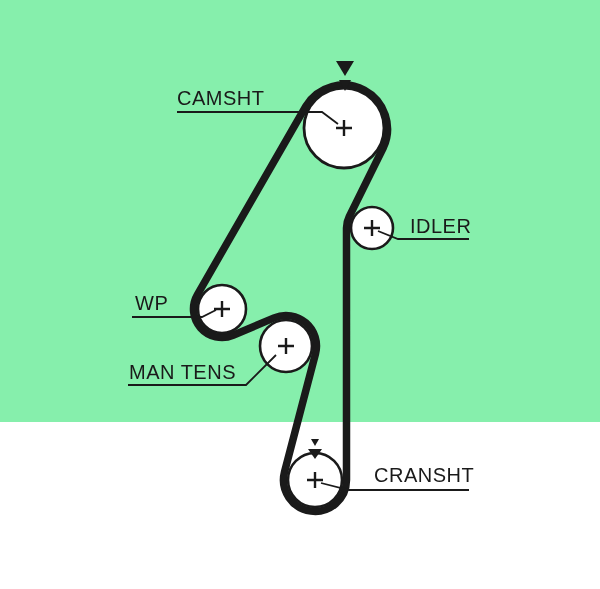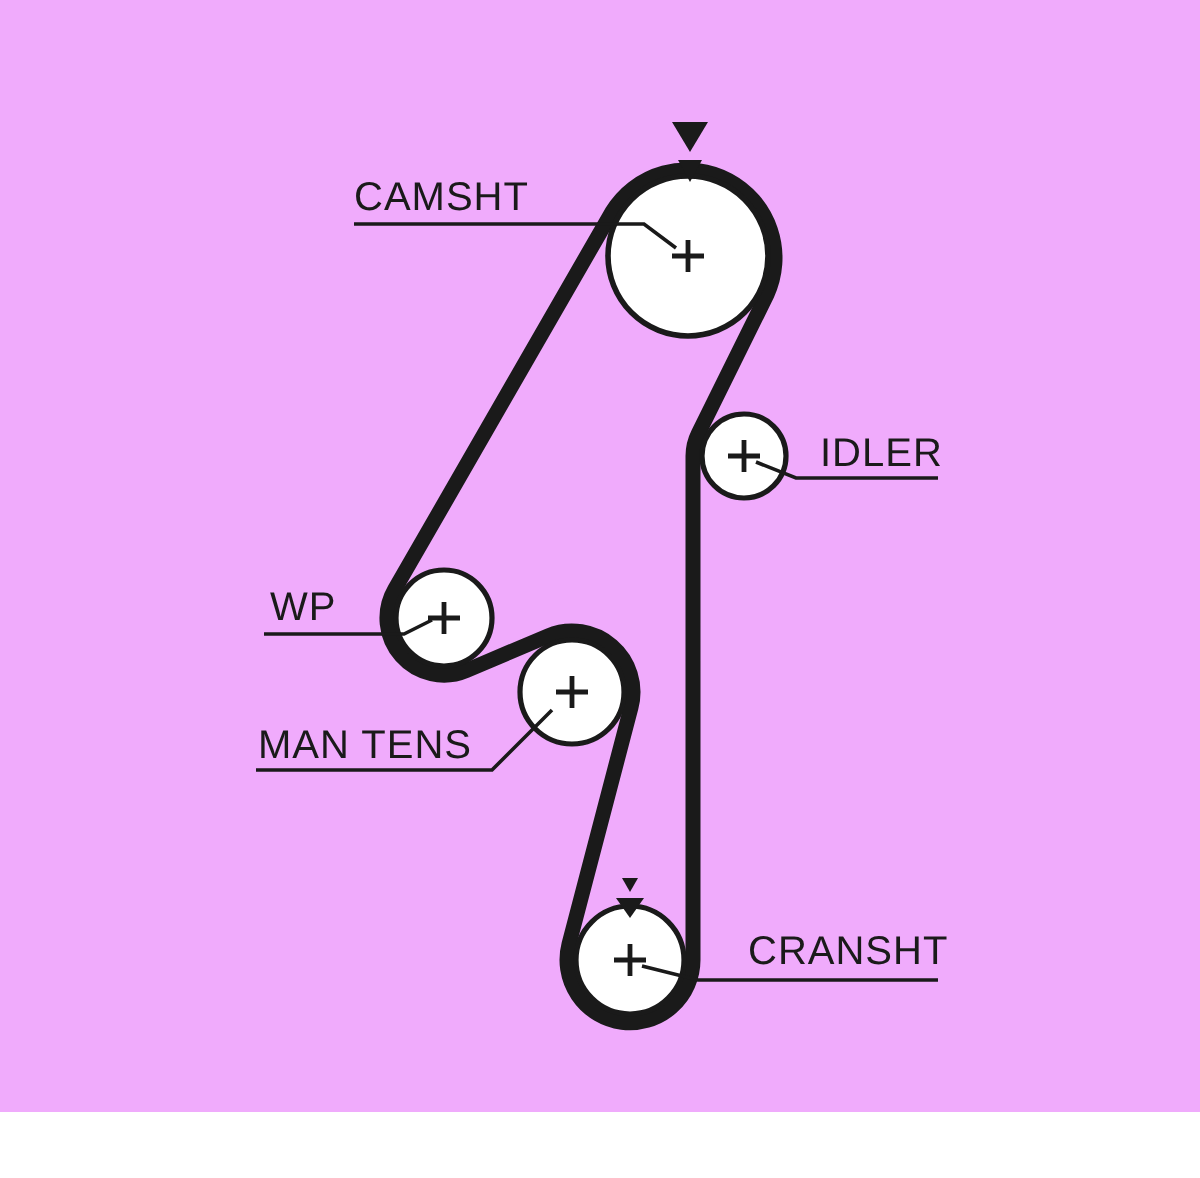--- a/index.html
+++ b/index.html
@@ -7,22 +7,22 @@
     padding: 0;
     background: #ffffff;
     width: 600px;
     height: 589px;
     overflow: hidden;
     font-family: "Liberation Sans", sans-serif;
   }
   .stage {
     position: relative;
     width: 600px;
-    height: 556px;
-    background: #f0abfc;
+    height: 422px;
+    background: #86efac;
   }
   svg { display: block; }
   text.part-label {
     font-family: "Liberation Sans", sans-serif;
     font-size: 20px;
     letter-spacing: 0.5px;
     fill: #1a1a1a;
   }
 </style>
 </head>

